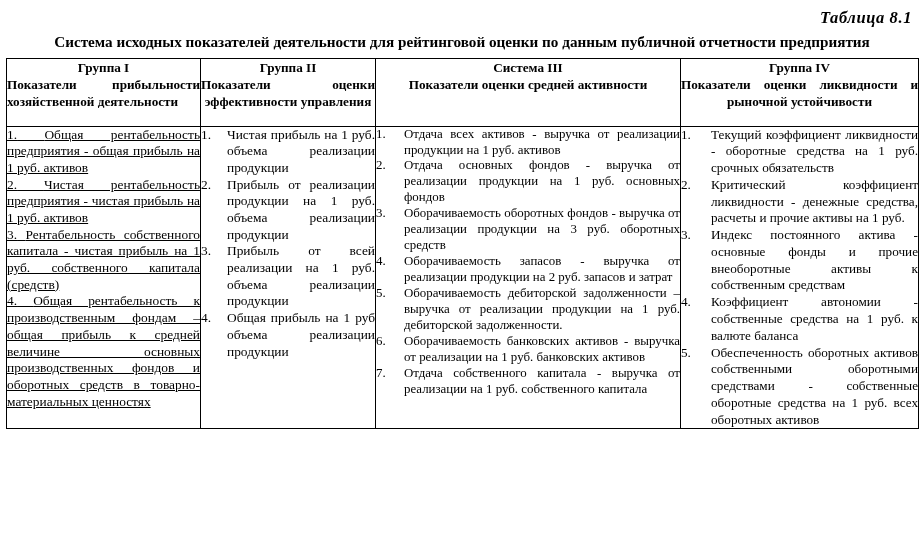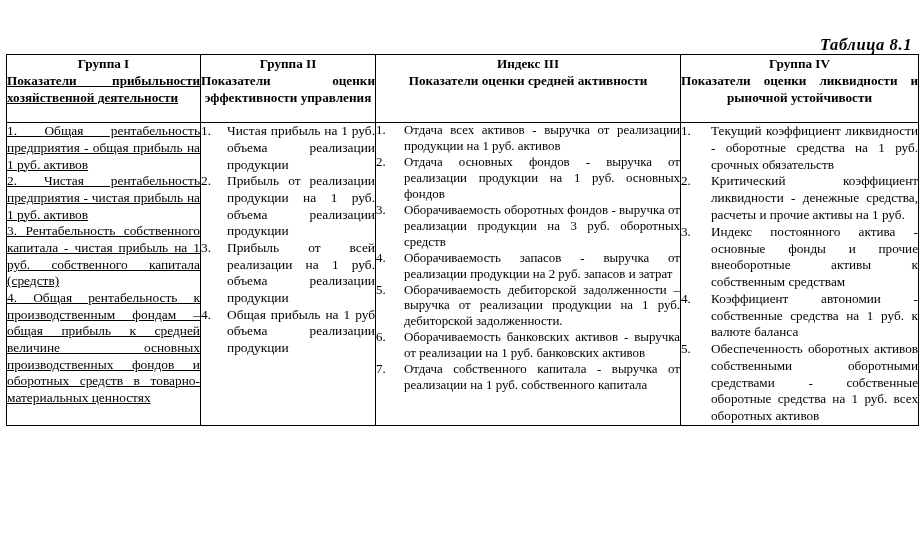--- a/index.html
+++ b/index.html
@@ -24,21 +24,20 @@
 
   
   .table-number {
     text-align: right;
     font-style: italic;
     font-weight: bold;
     font-size: 16.5px;
     letter-spacing: 0.6px;
     padding: 9px 12px 0 0;
     line-height: 1.1;
-    margin-top: 27px;
   }
   .table-title {
     text-align: center;
     font-weight: bold;
     font-size: 15.2px;
     line-height: 1.28;
     padding: 5px 10px 6px 10px;
   }
 
   
@@ -76,21 +75,20 @@
   }
   .hd .sub {
     display: block;
     text-align: justify;
     text-align-last: center;
     hyphens: manual;
   }
   .hd.left-sub .sub {
     text-align: justify;
     text-align-last: left;
-    text-decoration: underline;
   }
 
   
   .body-cell {
     padding: 2px 4px 4px 4px;
     font-size: 13.4px;
     line-height: 1.245;
   }
 
   
@@ -135,40 +133,41 @@
   .c3text { font-size: 12.9px; line-height: 1.235; }
   .c4text { font-size: 13.2px; line-height: 1.27; }
 </style>
 </head>
 <body>
 
 <div class="page">
 
   <div class="table-number">Таблица 8.1</div>
 
+  <div class="table-title">Система исходных показателей деятельности для рейтинговой оценки по данным публичной отчетности предприятия</div>
 
   <table class="tbl">
     <colgroup>
       <col class="c1">
         <col class="c2">
         <col class="c3">
         <col class="c4">
     </colgroup>
     <thead>
       <tr>
         <th class="hd left-sub">
           <span class="grp">Группа I</span>
           <span class="sub">Показатели прибыльности хозяйственной деятельности</span>
         </th>
         <th class="hd">
           <span class="grp">Группа II</span>
           <span class="sub">Показатели оценки эффективности управления</span>
         </th>
         <th class="hd">
-          <span class="grp">Индекс III</span>
+          <span class="grp">Система III</span>
           <span class="sub">Показатели оценки средней активности</span>
         </th>
         <th class="hd">
           <span class="grp">Группа IV</span>
           <span class="sub">Показатели оценки ликвидности и рыночной устойчивости</span>
         </th>
       </tr>
     </thead>
     <tbody>
       <tr>

